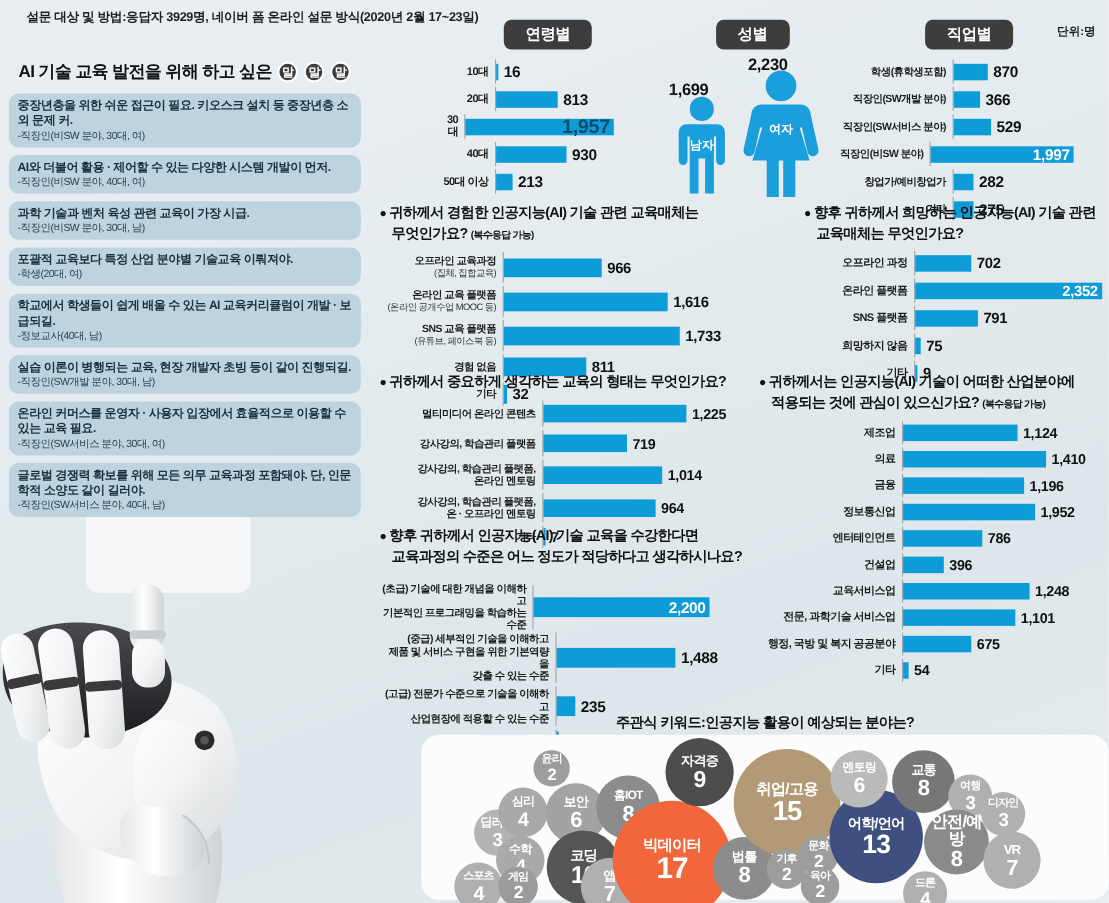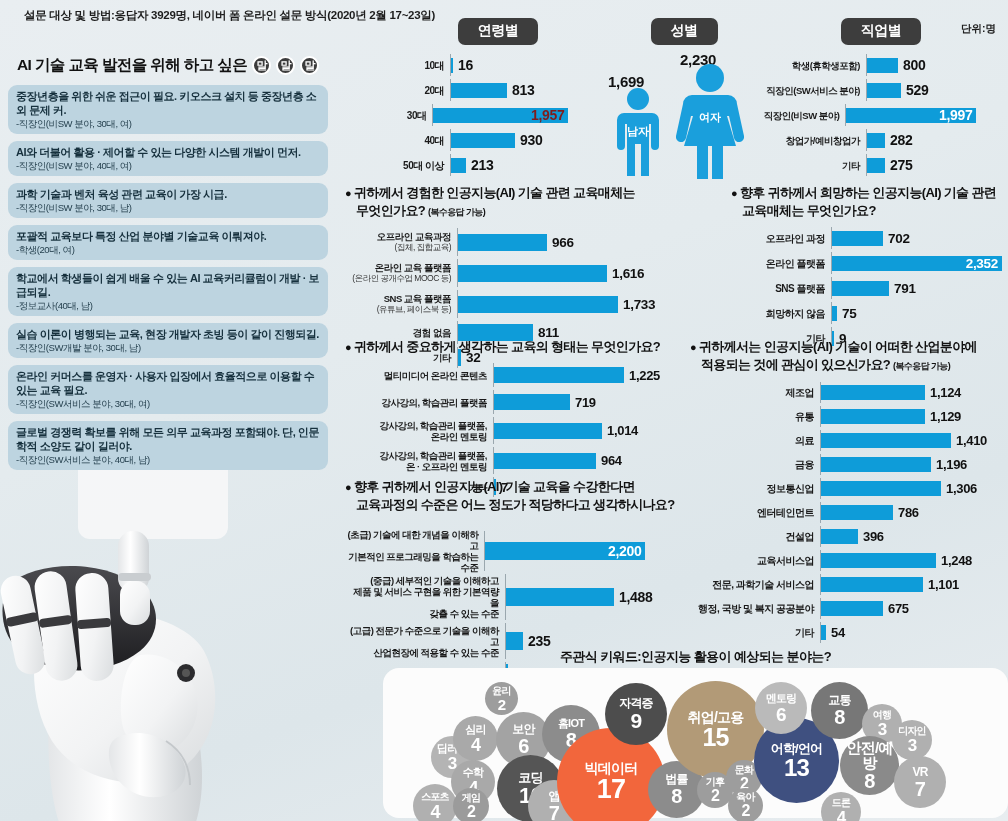--- a/index.html
+++ b/index.html
@@ -210,21 +210,21 @@
         <div class="barlabel" style="width: 52px;"><span>20대</span></div>
         <div class="bartrack">
           <div class="bar" style="height: 15px; width: 56px; background: rgb(14, 156, 217);"></div>
           <span class="barval" style="font-size: 14px;">813</span>
         </div>
       </div>
       <div class="barrow" style="height: 22px;">
         <div class="barlabel" style="width: 52px;"><span>30대</span></div>
         <div class="bartrack">
           <div class="bar" style="height: 15px; width: 135px; background: rgb(14, 156, 217);"></div>
-          <span class="barval inside" style="font-size: 14px; color: #7f1d1d;">1,957</span>
+          <span class="barval inside" style="font-size: 18px; color: #0c4a6e;">1,957</span>
         </div>
       </div>
       <div class="barrow" style="height: 22px;">
         <div class="barlabel" style="width: 52px;"><span>40대</span></div>
         <div class="bartrack">
           <div class="bar" style="height: 15px; width: 64px; background: rgb(14, 156, 217);"></div>
           <span class="barval" style="font-size: 14px;">930</span>
         </div>
       </div>
       <div class="barrow" style="height: 22px;">
@@ -263,21 +263,28 @@
 
 <div class="qblock" style="left:756px; top:18px; width:250px;">
   <div style="text-align:center; margin-bottom:9px;">
     <span class="pill">직업별</span>
   </div>
   <div class="barchart" id="job-chart">
       <div class="barrow" style="height: 22px;">
         <div class="barlabel" style="width: 110px; font-size: 9.5px;"><span>학생(휴학생포함)</span></div>
         <div class="bartrack">
           <div class="bar" style="height: 15px; width: 31px; background: rgb(14, 156, 217);"></div>
-          <span class="barval" style="font-size: 14px;">800</span>
+          <span class="barval" style="font-size: 14px;">870</span>
+        </div>
+      </div>
+      <div class="barrow" style="height: 22px;">
+        <div class="barlabel" style="width: 110px; font-size: 9.5px;"><span>직장인(SW개발 분야)</span></div>
+        <div class="bartrack">
+          <div class="bar" style="height: 15px; width: 24px; background: rgb(14, 156, 217);"></div>
+          <span class="barval" style="font-size: 14px;">366</span>
         </div>
       </div>
       <div class="barrow" style="height: 22px;">
         <div class="barlabel" style="width: 110px; font-size: 9.5px;"><span>직장인(SW서비스 분야)</span></div>
         <div class="bartrack">
           <div class="bar" style="height: 15px; width: 34px; background: rgb(14, 156, 217);"></div>
           <span class="barval" style="font-size: 14px;">529</span>
         </div>
       </div>
       <div class="barrow" style="height: 22px;">
@@ -448,45 +455,38 @@
   </div>
   <div class="barchart" id="industry-chart" style="margin-top:7px;">
       <div class="barrow" style="height: 21px;">
         <div class="barlabel" style="width: 130px; font-size: 10px;"><span>제조업</span></div>
         <div class="bartrack">
           <div class="bar" style="height: 15px; width: 104px; background: rgb(14, 156, 217);"></div>
           <span class="barval" style="font-size: 13px;">1,124</span>
         </div>
       </div>
       <div class="barrow" style="height: 21px;">
-        <div class="barlabel" style="width: 130px; font-size: 10px;"><span>유통</span></div>
-        <div class="bartrack">
-          <div class="bar" style="height: 15px; width: 104px; background: rgb(14, 156, 217);"></div>
-          <span class="barval" style="font-size: 13px;">1,129</span>
-        </div>
-      </div>
-      <div class="barrow" style="height: 21px;">
         <div class="barlabel" style="width: 130px; font-size: 10px;"><span>의료</span></div>
         <div class="bartrack">
           <div class="bar" style="height: 15px; width: 130px; background: rgb(14, 156, 217);"></div>
           <span class="barval" style="font-size: 13px;">1,410</span>
         </div>
       </div>
       <div class="barrow" style="height: 21px;">
         <div class="barlabel" style="width: 130px; font-size: 10px;"><span>금융</span></div>
         <div class="bartrack">
           <div class="bar" style="height: 15px; width: 110px; background: rgb(14, 156, 217);"></div>
           <span class="barval" style="font-size: 13px;">1,196</span>
         </div>
       </div>
       <div class="barrow" style="height: 21px;">
         <div class="barlabel" style="width: 130px; font-size: 10px;"><span>정보통신업</span></div>
         <div class="bartrack">
           <div class="bar" style="height: 15px; width: 120px; background: rgb(14, 156, 217);"></div>
-          <span class="barval" style="font-size: 13px;">1,306</span>
+          <span class="barval" style="font-size: 13px;">1,952</span>
         </div>
       </div>
       <div class="barrow" style="height: 21px;">
         <div class="barlabel" style="width: 130px; font-size: 10px;"><span>엔터테인먼트</span></div>
         <div class="bartrack">
           <div class="bar" style="height: 15px; width: 72px; background: rgb(14, 156, 217);"></div>
           <span class="barval" style="font-size: 13px;">786</span>
         </div>
       </div>
       <div class="barrow" style="height: 21px; justify-content: center;">
@@ -605,21 +605,21 @@
         <span class="ct" style="font-size: 20px; margin-top: 1px;">8</span>
       </div>
       <div class="bubble" style="left: 145px; top: 112px; width: 52px; height: 52px; background: rgb(176, 176, 176);">
         <span class="kw" style="font-size: 12px;">앱</span>
         <span class="ct" style="font-size: 20px; margin-top: 1px;">7</span>
       </div>
       <div class="bubble" style="left: 174px; top: 60px; width: 108px; height: 108px; background: rgb(242, 102, 60);">
         <span class="kw" style="font-size: 14px;">빅데이터</span>
         <span class="ct" style="font-size: 27px; margin-top: 1px;">17</span>
       </div>
-      <div class="bubble" style="left: 222px; top: 15px; width: 62px; height: 62px; background: rgb(77, 77, 77);">
+      <div class="bubble" style="left: 222px; top: 3px; width: 62px; height: 62px; background: rgb(77, 77, 77);">
         <span class="kw" style="font-size: 12px;">자격증</span>
         <span class="ct" style="font-size: 21px; margin-top: 1px;">9</span>
       </div>
       <div class="bubble" style="left: 265px; top: 93px; width: 57px; height: 57px; background: rgb(140, 140, 140);">
         <span class="kw" style="font-size: 12px;">법률</span>
         <span class="ct" style="font-size: 20px; margin-top: 1px;">8</span>
       </div>
       <div class="bubble" style="left: 284px; top: 13px; width: 97px; height: 97px; background: rgb(178, 154, 119);">
         <span class="kw" style="font-size: 14px;">취업/고용</span>
         <span class="ct" style="font-size: 25px; margin-top: 1px;">15</span>

